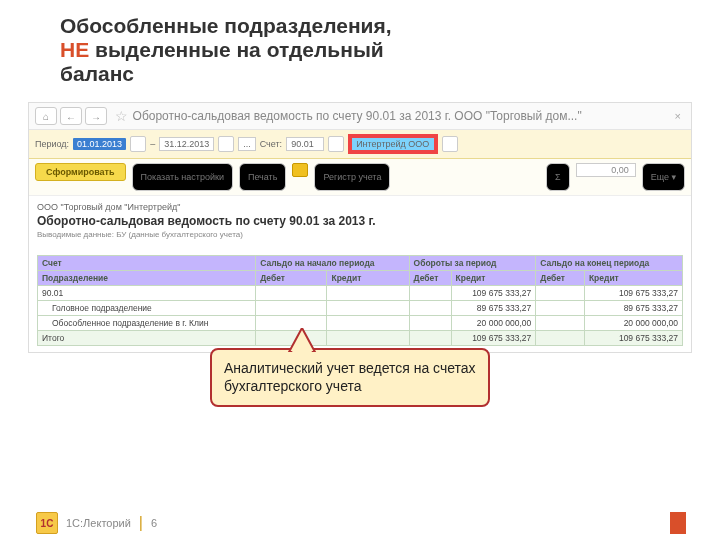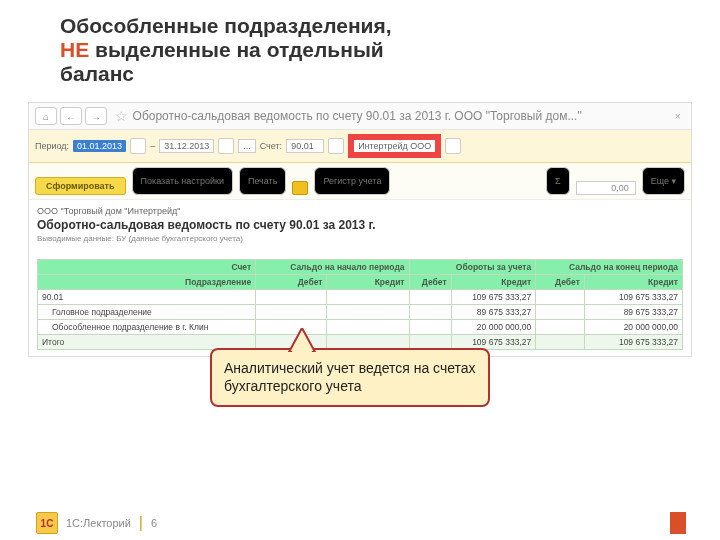--- a/index.html
+++ b/index.html
@@ -15,35 +15,35 @@
   .star { color: #bbb; font-size: 14px; margin: 0 5px; }
   .breadcrumb-text { color: #888; font-size: 12px; flex: 1; white-space: nowrap; overflow: hidden; text-overflow: ellipsis; }
   .close-x { color: #aaa; font-size: 11px; padding: 0 4px; }
   
   .filterbar { display: flex; align-items: center; padding: 4px 6px; border-bottom: 1px solid #e9d98f; background: #fdf6d9; gap: 4px; font-size: 9px; }
   .lbl { color: #666; }
   .date-sel { background: #3b7fd1; color: #fff; padding: 1px 4px; border-radius: 1px; }
   .date-plain { background: #fff; border: 1px solid #ccc; padding: 1px 4px; color: #666; }
   .mini-btn { width: 16px; height: 16px; border: 1px solid #ccc; background: #fff; border-radius: 2px; display: inline-block; }
   .account-box { background: #fff; border: 1px solid #ccc; padding: 1px 4px; color: #666; min-width: 38px; }
-  .org-box { background: #ffffff; border: 6px solid #ef4444; padding: 1px 4px; color: #666; min-width: 90px; }
+  .org-box { background: #7dd3fc; border: 4px solid #ef4444; padding: 1px 4px; color: #666; min-width: 90px; }
   
-  .toolbar { display: flex; align-items: flex-end; padding: 4px 6px; border-bottom: 1px solid #eee; gap: 6px; font-size: 9px; background: #fefdf5; }
+  .toolbar { display: flex; align-items: flex-start; padding: 4px 6px; border-bottom: 1px solid #eee; gap: 6px; font-size: 9px; background: #fefdf5; }
   .btn-primary { background: #f6d94b; border: 1px solid #d4b020; padding: 3px 10px; border-radius: 3px; color: #6b5a00; font-weight: bold; }
   .btn-plain { background: #000000; border: 1px solid #ccc; padding: 8px 8px; border-radius: 6px; color: #777; }
   .icon-env { width: 16px; height: 14px; background: #f0c020; border: 1px solid #c89800; border-radius: 2px; }
   .sum-box { background: #fff; border: 1px solid #ccc; padding: 1px 6px; color: #888; min-width: 60px; text-align: right; margin-left: auto; }
   
   .report { padding: 6px 8px; background: #fff; }
   .company-line { color: #666; font-size: 9px; }
   .report-title { color: #333; font-weight: bold; font-size: 12px; margin: 2px 0; }
   .sub-line { color: #888; font-size: 8px; margin-bottom: 16px; }
   
   table.data { border-collapse: collapse; width: 100%; font-size: 8.5px; }
-  table.data th, table.data td { border: 1px solid #c5d9c0; padding: 2px 4px; background: #86efac; color: #4a5a4a; text-align: right; }
+  table.data th, table.data td { border: 1px solid #c5d9c0; padding: 2px 4px; background: #c4b5fd; color: #4a5a4a; text-align: left; }
   table.data td { background: #fff; color: #444; }
   table.data td.num { text-align: right; }
   table.data td.left { text-align: left; }
   table.data tr.total-row td { background: #eef7eb; font-weight: normal; }
   table.data tr.indent td.left { padding-left: 14px; }
   
   .callout { position: absolute; left: 210px; top: 348px; width: 280px; background: #fff1c6; border: 2px solid #b23030; border-radius: 8px; padding: 10px 12px; font-size: 14px; color: #222; line-height: 1.25; }
   .callout-arrow { position: absolute; left: 75px; top: -22px; }
   .callout-arrow svg { display: block; }
   
@@ -108,21 +108,21 @@
   <div class="report">
     <div class="company-line">ООО "Торговый дом "Интертрейд"</div>
     <div class="report-title">Оборотно-сальдовая ведомость по счету 90.01 за 2013 г.</div>
     <div class="sub-line">Выводимые данные: БУ (данные бухгалтерского учета)</div>
 
     <table class="data">
       <tbody>
           <tr>
         <th>Счет</th>
         <th colspan="2">Сальдо на начало периода</th>
-        <th colspan="2">Обороты за учета</th>
+        <th colspan="2">Обороты за период</th>
         <th colspan="2">Сальдо на конец периода</th>
       </tr>
       <tr>
         <th>Подразделение</th>
         <th>Дебет</th>
         <th>Кредит</th>
         <th>Дебет</th>
         <th>Кредит</th>
         <th>Дебет</th>
         <th>Кредит</th>

